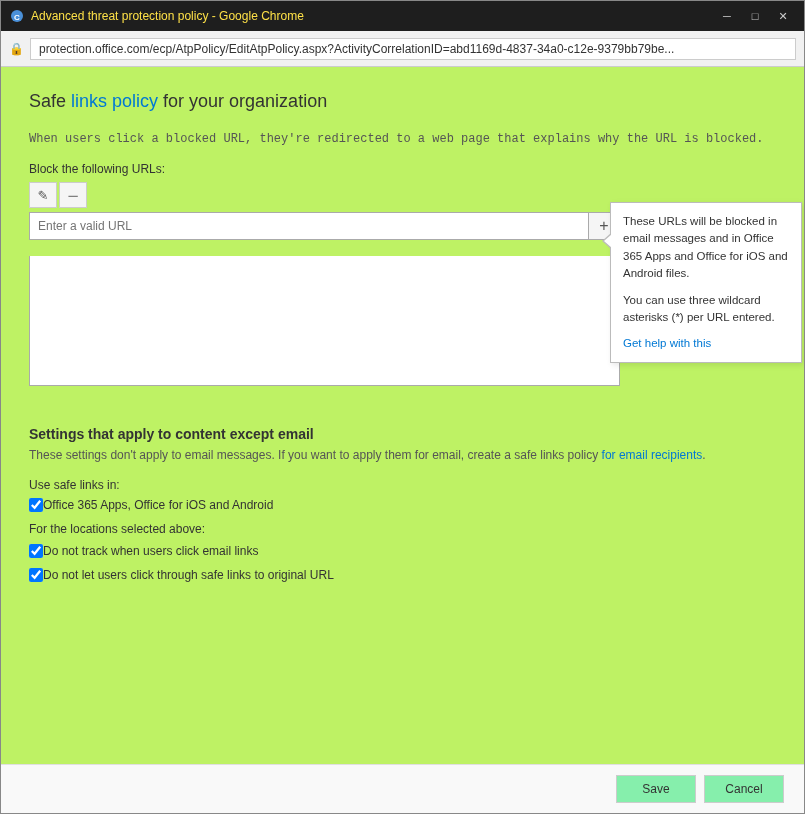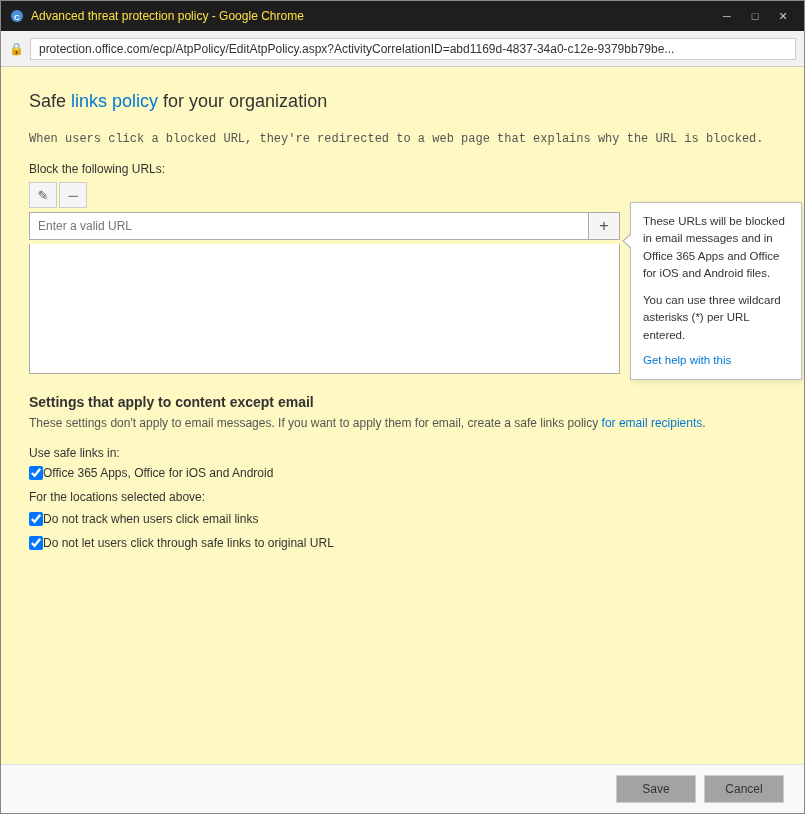--- a/index.html
+++ b/index.html
@@ -82,21 +82,21 @@
       border-radius: 0;
       padding: 3px 8px;
       font-size: 12px;
       color: #333;
       outline: none;
     }
     .content {
       flex: 1;
       overflow-y: auto;
       padding: 24px 28px 20px 28px;
-      background: #fef9c3;
+      background: #bef264;
     }
     .page-title {
       font-size: 18px;
       font-weight: 300;
       color: #333;
       margin-bottom: 20px;
     }
     .page-title .highlight {
       color: #0078d4;
     }
@@ -130,21 +130,21 @@
       display: flex;
       align-items: center;
       justify-content: center;
       cursor: pointer;
       font-size: 13px;
       color: #555;
     }
     .url-input-row {
       display: flex;
       align-items: center;
-      margin-bottom: 4px;
+      margin-bottom: 16px;
       position: relative;
       justify-content: flex-end;
     }
     .url-input {
       flex: 1;
       height: 28px;
       border: 1px solid #aaa;
       padding: 0 8px;
       font-size: 12px;
       color: #999;
@@ -168,21 +168,21 @@
       height: 130px;
       border: 1px solid #aaa;
       border-top: none;
       background: #fff;
       margin-bottom: 20px;
     }
     .tooltip-box {
       position: absolute;
       right: 0;
       top: -10px;
-      width: 172px;
+      width: 192px;
       background: #fff;
       border: 1px solid #bbb;
       padding: 10px 12px;
       font-size: 11.5px;
       color: #333;
       line-height: 1.5;
       box-shadow: 2px 2px 6px rgba(0,0,0,0.1);
     }
     .tooltip-box::before {
       content: '';
@@ -256,21 +256,21 @@
       padding: 10px 20px;
       border-top: 1px solid #e0e0e0;
       background: #f9f9f9;
       gap: 8px;
       flex-shrink: 0;
     }
     .footer-btn {
       width: 80px;
       height: 28px;
       border: 1px solid #ccc;
-      background: #a3a3a3;
+      background: #86efac;
       font-size: 12px;
       color: #333;
       cursor: pointer;
       display: flex;
       align-items: center;
       justify-content: center;
     }
     .url-area-wrapper {
       position: relative;
       display: flex;
@@ -329,21 +329,21 @@
 
       <div style="position:relative; width:170px; margin-left:12px; flex-shrink:0;">
         <div class="tooltip-box">
           <p style="margin-bottom:10px;">These URLs will be blocked in email messages and in Office 365 Apps and Office for iOS and Android files.</p>
           <p style="margin-bottom:8px;">You can use three wildcard asterisks (*) per URL entered.</p>
           <a class="tooltip-link">Get help with this</a>
         </div>
       </div>
     </div>
 
-    <div style="">
+    <div style="margin-top: 20px;">
       <div class="settings-section-title">Settings that apply to content except email</div>
       <div class="settings-section-desc">
         <span>These settings don't apply to email messages. If you want to apply them for email, create a safe links policy </span><a class="tooltip-link">for email recipients</a><span>.</span>
       </div>
 
       <div class="use-safe-links-label">Use safe links in:</div>
 
       <div class="checkbox-row">
         <input type="checkbox" checked="" style="">
         <span class="checkbox-label">Office 365 Apps, Office for iOS and Android</span>

